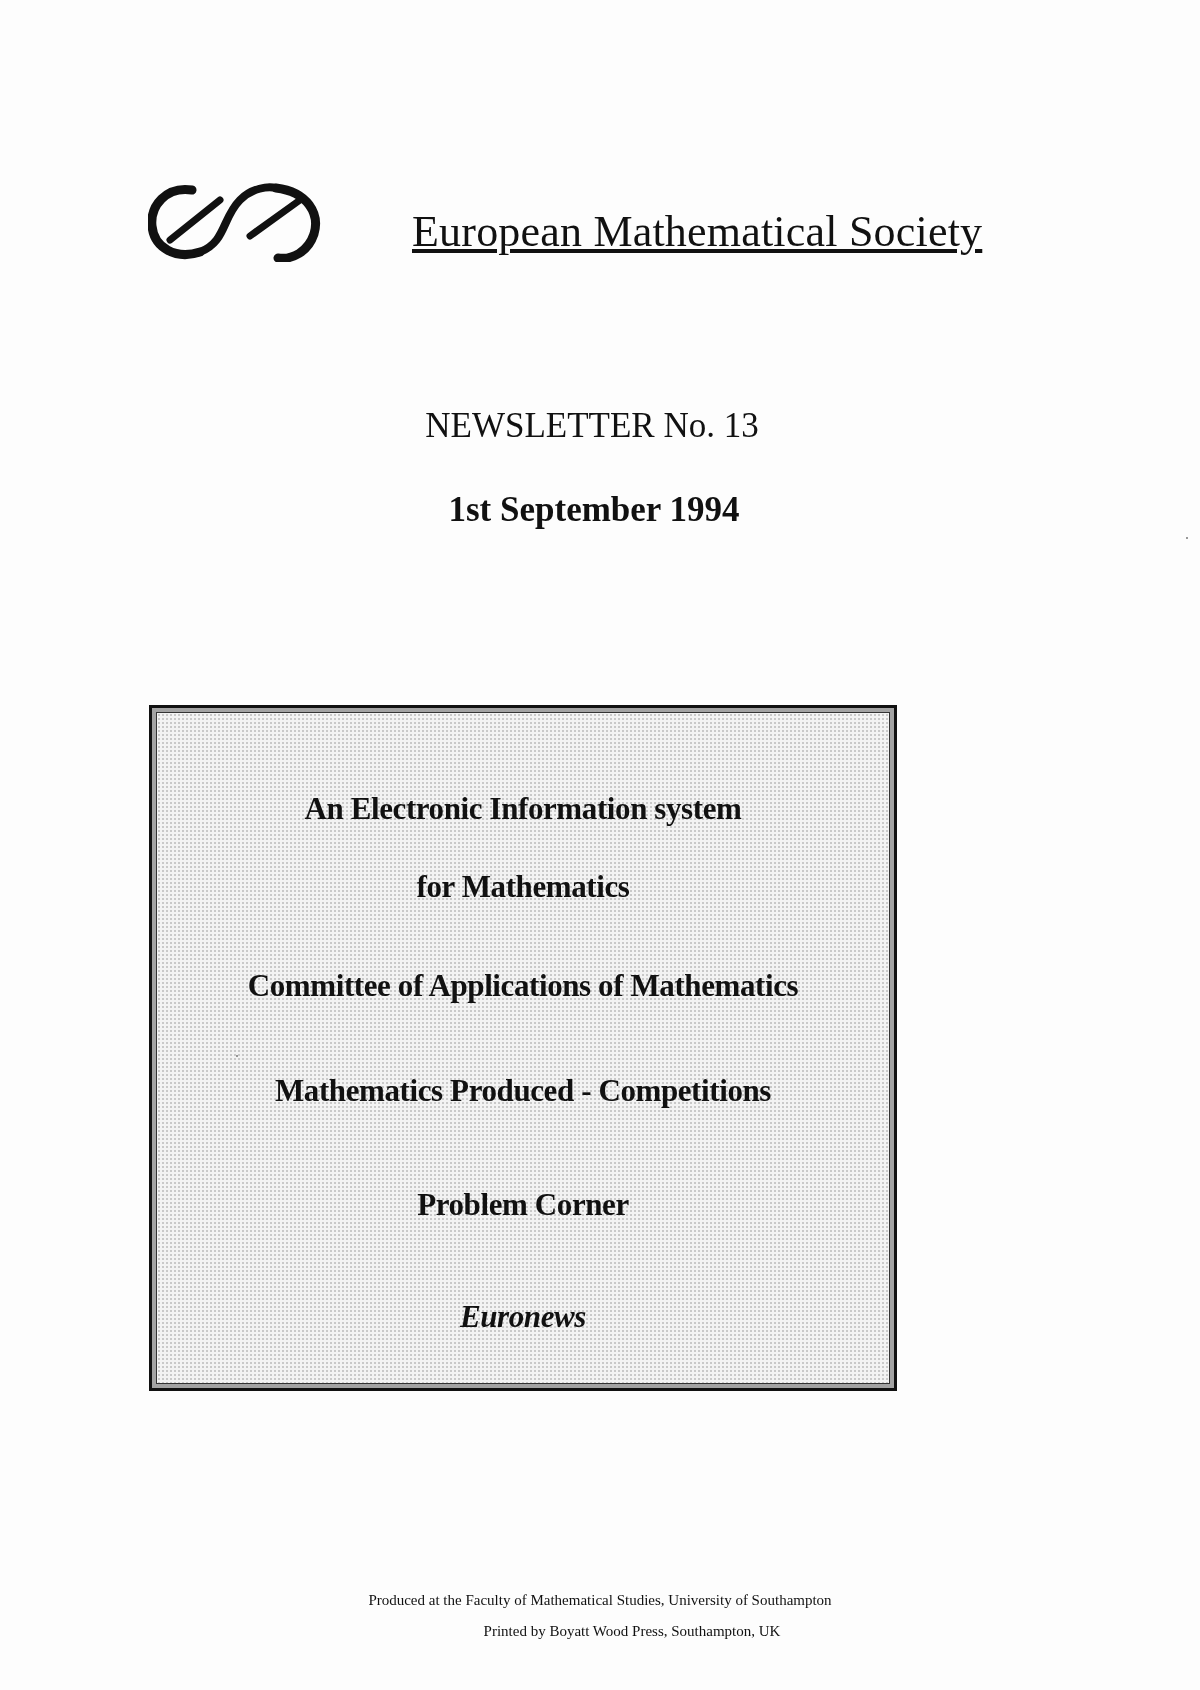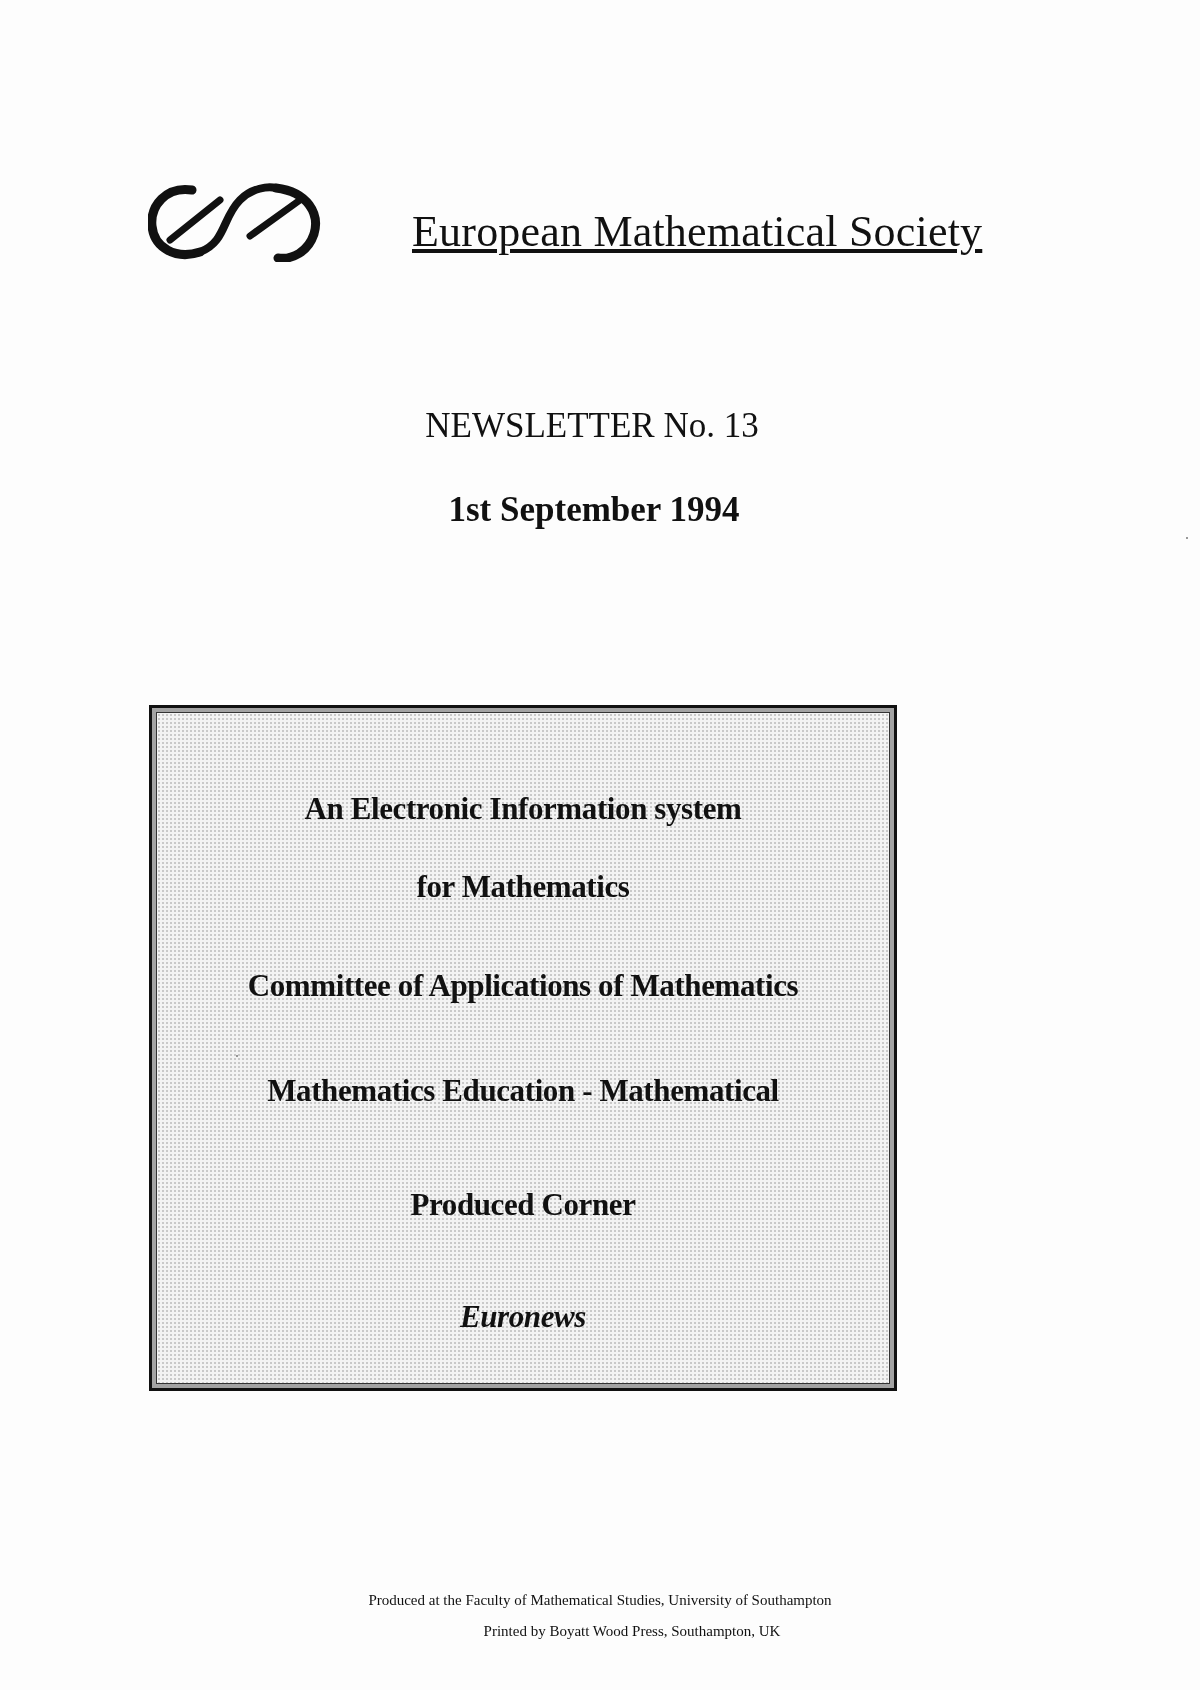--- a/index.html
+++ b/index.html
@@ -63,22 +63,22 @@
   <div class="society">European Mathematical Society</div>
 
   <div class="newsletter">NEWSLETTER No. 13</div>
   <div class="date">1st September 1994</div>
 
   <div class="box-outer">
     <div class="box-inner">
       <div class="item" style="top:78px;">An Electronic Information system</div>
       <div class="item" style="top:132px;margin-top:24px;">for Mathematics</div>
       <div class="item" style="top:246px;margin-top:9px;">Committee of Applications of Mathematics</div>
-      <div class="item" style="top:360px;">Mathematics Education - Mathematical</div>
-      <div class="item" style="top:474px;">Produced Corner</div>
+      <div class="item" style="top:360px;">Mathematics Produced - Competitions</div>
+      <div class="item" style="top:474px;">Problem Corner</div>
       <div class="item" style="top:586px;font-style:italic;">Euronews</div>
     </div>
   </div>
 
   <div class="footer" style="top:1592px;">Produced at the Faculty of Mathematical Studies, University of Southampton</div>
   <div class="footer" style="top:1623px;margin-left:32px;">Printed by Boyatt Wood Press, Southampton, UK</div>
 
   <div class="smudge" style="left:1186px; top:537px;"></div>
   <div class="smudge" style="left:236px; top:1055px;"></div>
 </div>

